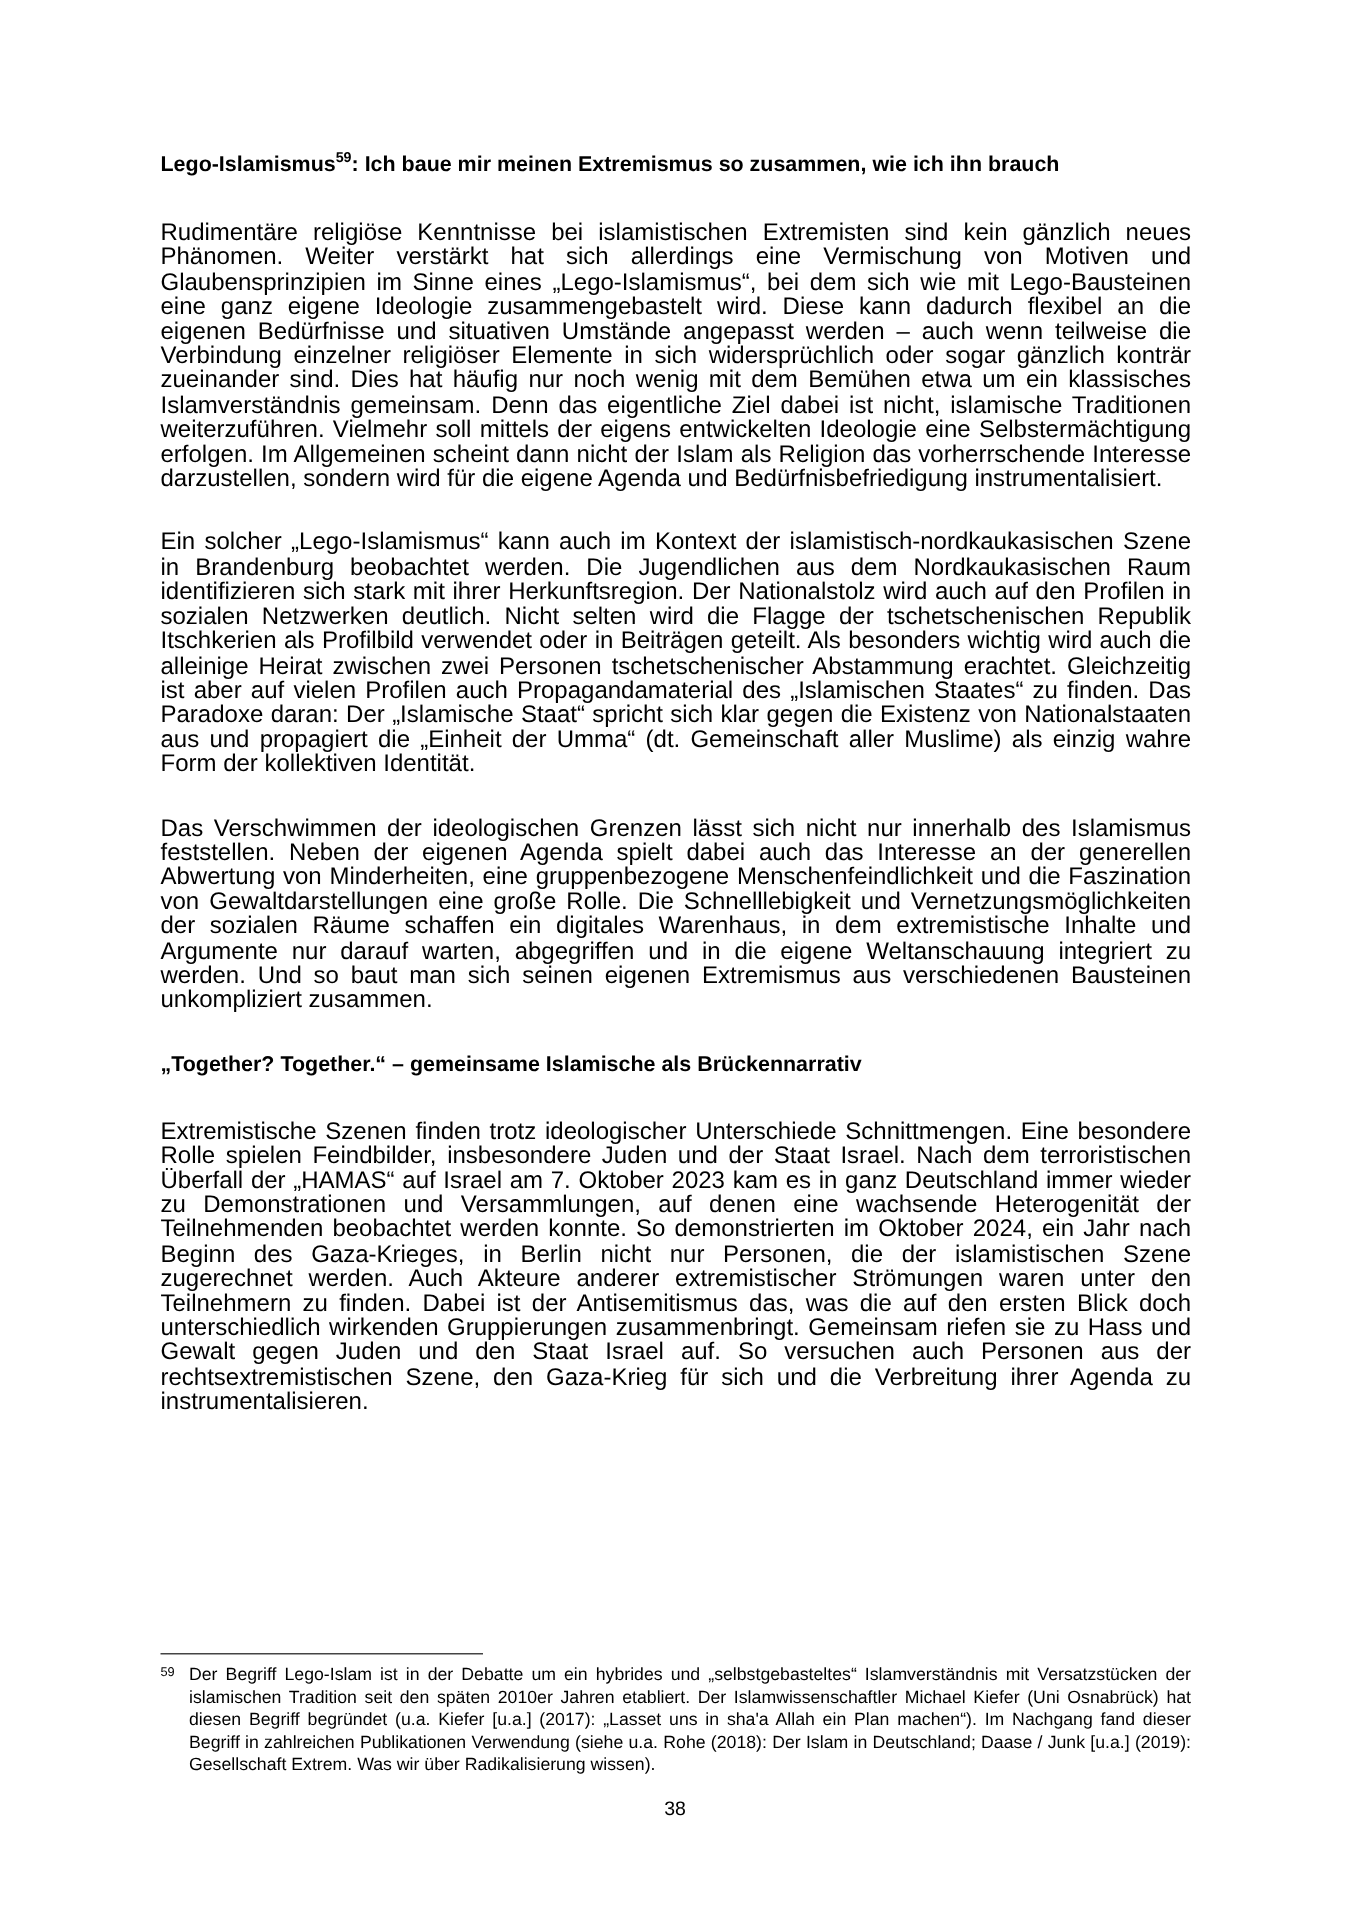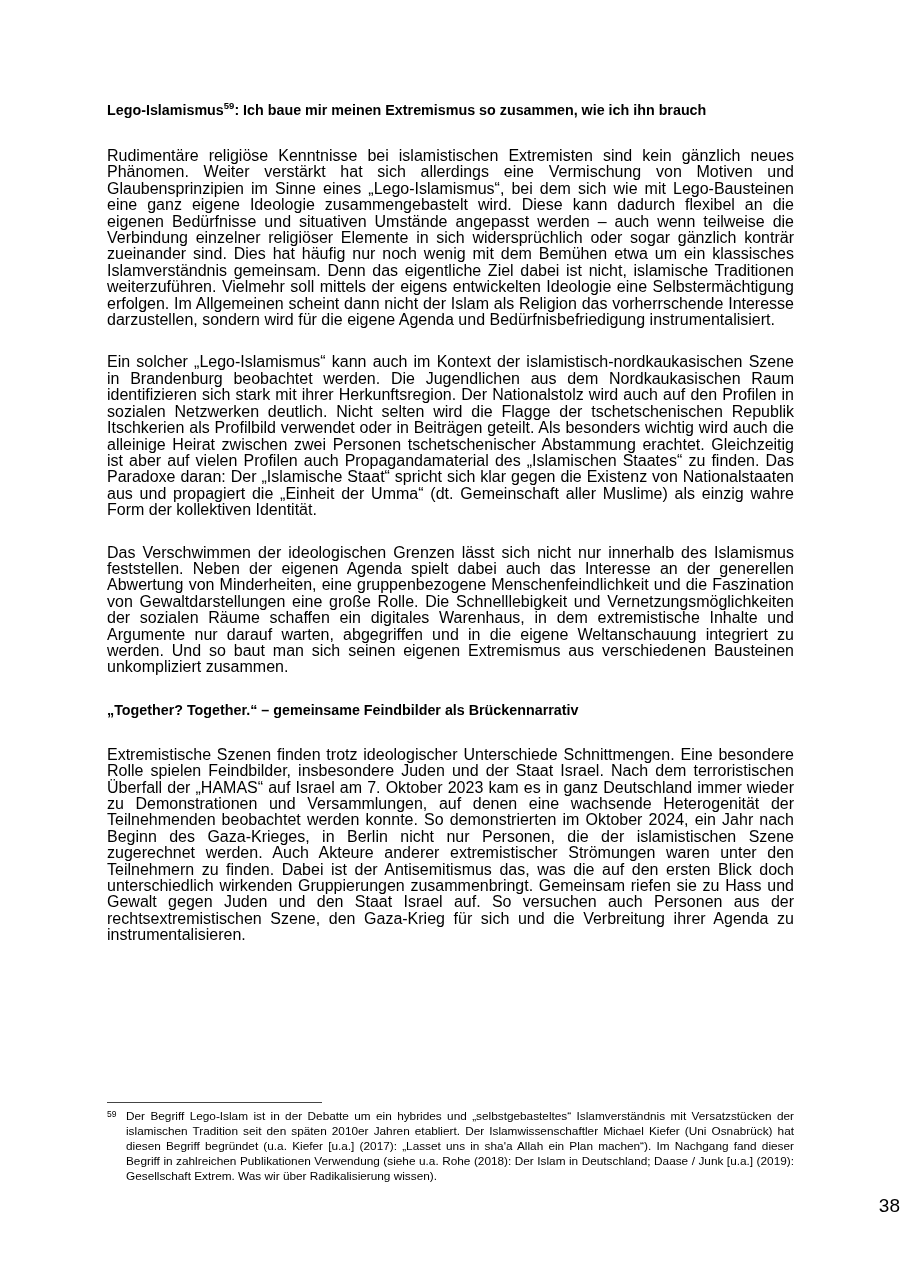--- a/index.html
+++ b/index.html
@@ -66,41 +66,41 @@
     position: absolute;
     left: 0;
     top: -2px;
     font-size: 8.5px;
   }
   .page-number {
     position: absolute;
     left: 0;
     right: 0;
     top: 1198px;
-    text-align: right;
-    font-size: 19px;
+    text-align: center;
+    font-size: 13px;
     line-height: 16px;
   }
 </style>
 </head>
 <body>
 
 <div class="page">
 
   <div class="content">
 
     <div class="h1"><span>Lego-Islamismus</span><sup class="fn-ref">59</sup><span>: Ich baue mir meinen Extremismus so zusammen, wie ich ihn brauch</span></div>
 
     <p class="para">Rudimentäre religiöse Kenntnisse bei islamistischen Extremisten sind kein gänzlich neues Phänomen. Weiter verstärkt hat sich allerdings eine Vermischung von Motiven und Glaubensprinzipien im Sinne eines „Lego-Islamismus“, bei dem sich wie mit Lego-Bausteinen eine ganz eigene Ideologie zusammengebastelt wird. Diese kann dadurch flexibel an die eigenen Bedürfnisse und situativen Umstände angepasst werden – auch wenn teilweise die Verbindung einzelner religiöser Elemente in sich widersprüchlich oder sogar gänzlich konträr zueinander sind. Dies hat häufig nur noch wenig mit dem Bemühen etwa um ein klassisches Islamverständnis gemeinsam. Denn das eigentliche Ziel dabei ist nicht, islamische Traditionen weiterzuführen. Vielmehr soll mittels der eigens entwickelten Ideologie eine Selbstermächtigung erfolgen. Im Allgemeinen scheint dann nicht der Islam als Religion das vorherrschende Interesse darzustellen, sondern wird für die eigene Agenda und Bedürfnisbefriedigung instrumentalisiert.</p>
 
     <p class="para">Ein solcher „Lego-Islamismus“ kann auch im Kontext der islamistisch-nordkaukasischen Szene in Brandenburg beobachtet werden. Die Jugendlichen aus dem Nordkaukasischen Raum identifizieren sich stark mit ihrer Herkunftsregion. Der Nationalstolz wird auch auf den Profilen in sozialen Netzwerken deutlich. Nicht selten wird die Flagge der tschetschenischen Republik Itschkerien als Profilbild verwendet oder in Beiträgen geteilt. Als besonders wichtig wird auch die alleinige Heirat zwischen zwei Personen tschetschenischer Abstammung erachtet. Gleichzeitig ist aber auf vielen Profilen auch Propagandamaterial des „Islamischen Staates“ zu finden. Das Paradoxe daran: Der „Islamische Staat“ spricht sich klar gegen die Existenz von Nationalstaaten aus und propagiert die „Einheit der Umma“ (dt. Gemeinschaft aller Muslime) als einzig wahre Form der kollektiven Identität.</p>
 
     <p class="para">Das Verschwimmen der ideologischen Grenzen lässt sich nicht nur innerhalb des Islamismus feststellen. Neben der eigenen Agenda spielt dabei auch das Interesse an der generellen Abwertung von Minderheiten, eine gruppenbezogene Menschenfeindlichkeit und die Faszination von Gewaltdarstellungen eine große Rolle. Die Schnelllebigkeit und Vernetzungsmöglichkeiten der sozialen Räume schaffen ein digitales Warenhaus, in dem extremistische Inhalte und Argumente nur darauf warten, abgegriffen und in die eigene Weltanschauung integriert zu werden. Und so baut man sich seinen eigenen Extremismus aus verschiedenen Bausteinen unkompliziert zusammen.</p>
 
-    <div class="h2">„Together? Together.“ – gemeinsame Feindbilder als Brückennarrativ</div>
+    <div class="h2">„Together? Together.“ – gemeinsame Islamische als Brückennarrativ</div>
 
     <p class="para">Extremistische Szenen finden trotz ideologischer Unterschiede Schnittmengen. Eine besondere Rolle spielen Feindbilder, insbesondere Juden und der Staat Israel. Nach dem terroristischen Überfall der „HAMAS“ auf Israel am 7. Oktober 2023 kam es in ganz Deutschland immer wieder zu Demonstrationen und Versammlungen, auf denen eine wachsende Heterogenität der Teilnehmenden beobachtet werden konnte. So demonstrierten im Oktober 2024, ein Jahr nach Beginn des Gaza-Krieges, in Berlin nicht nur Personen, die der islamistischen Szene zugerechnet werden. Auch Akteure anderer extremistischer Strömungen waren unter den Teilnehmern zu finden. Dabei ist der Antisemitismus das, was die auf den ersten Blick doch unterschiedlich wirkenden Gruppierungen zusammenbringt. Gemeinsam riefen sie zu Hass und Gewalt gegen Juden und den Staat Israel auf. So versuchen auch Personen aus der rechtsextremistischen Szene, den Gaza-Krieg für sich und die Verbreitung ihrer Agenda zu instrumentalisieren.</p>
 
   </div>
 
   <div class="footnote-block">
     <div class="footnote-rule"></div>
     <div class="footnote">
       <span class="fn-marker">59</span><span>Der Begriff Lego-Islam ist in der Debatte um ein hybrides und „selbstgebasteltes“ Islamverständnis mit Versatzstücken der islamischen Tradition seit den späten 2010er Jahren etabliert. Der Islamwissenschaftler Michael Kiefer (Uni Osnabrück) hat diesen Begriff begründet (u.a. Kiefer [u.a.] (2017): „Lasset uns in sha'a Allah ein Plan machen“). Im Nachgang fand dieser Begriff in zahlreichen Publikationen Verwendung (siehe u.a. Rohe (2018): Der Islam in Deutschland; Daase / Junk [u.a.] (2019): Gesellschaft Extrem. Was wir über Radikalisierung wissen).</span>
     </div>

